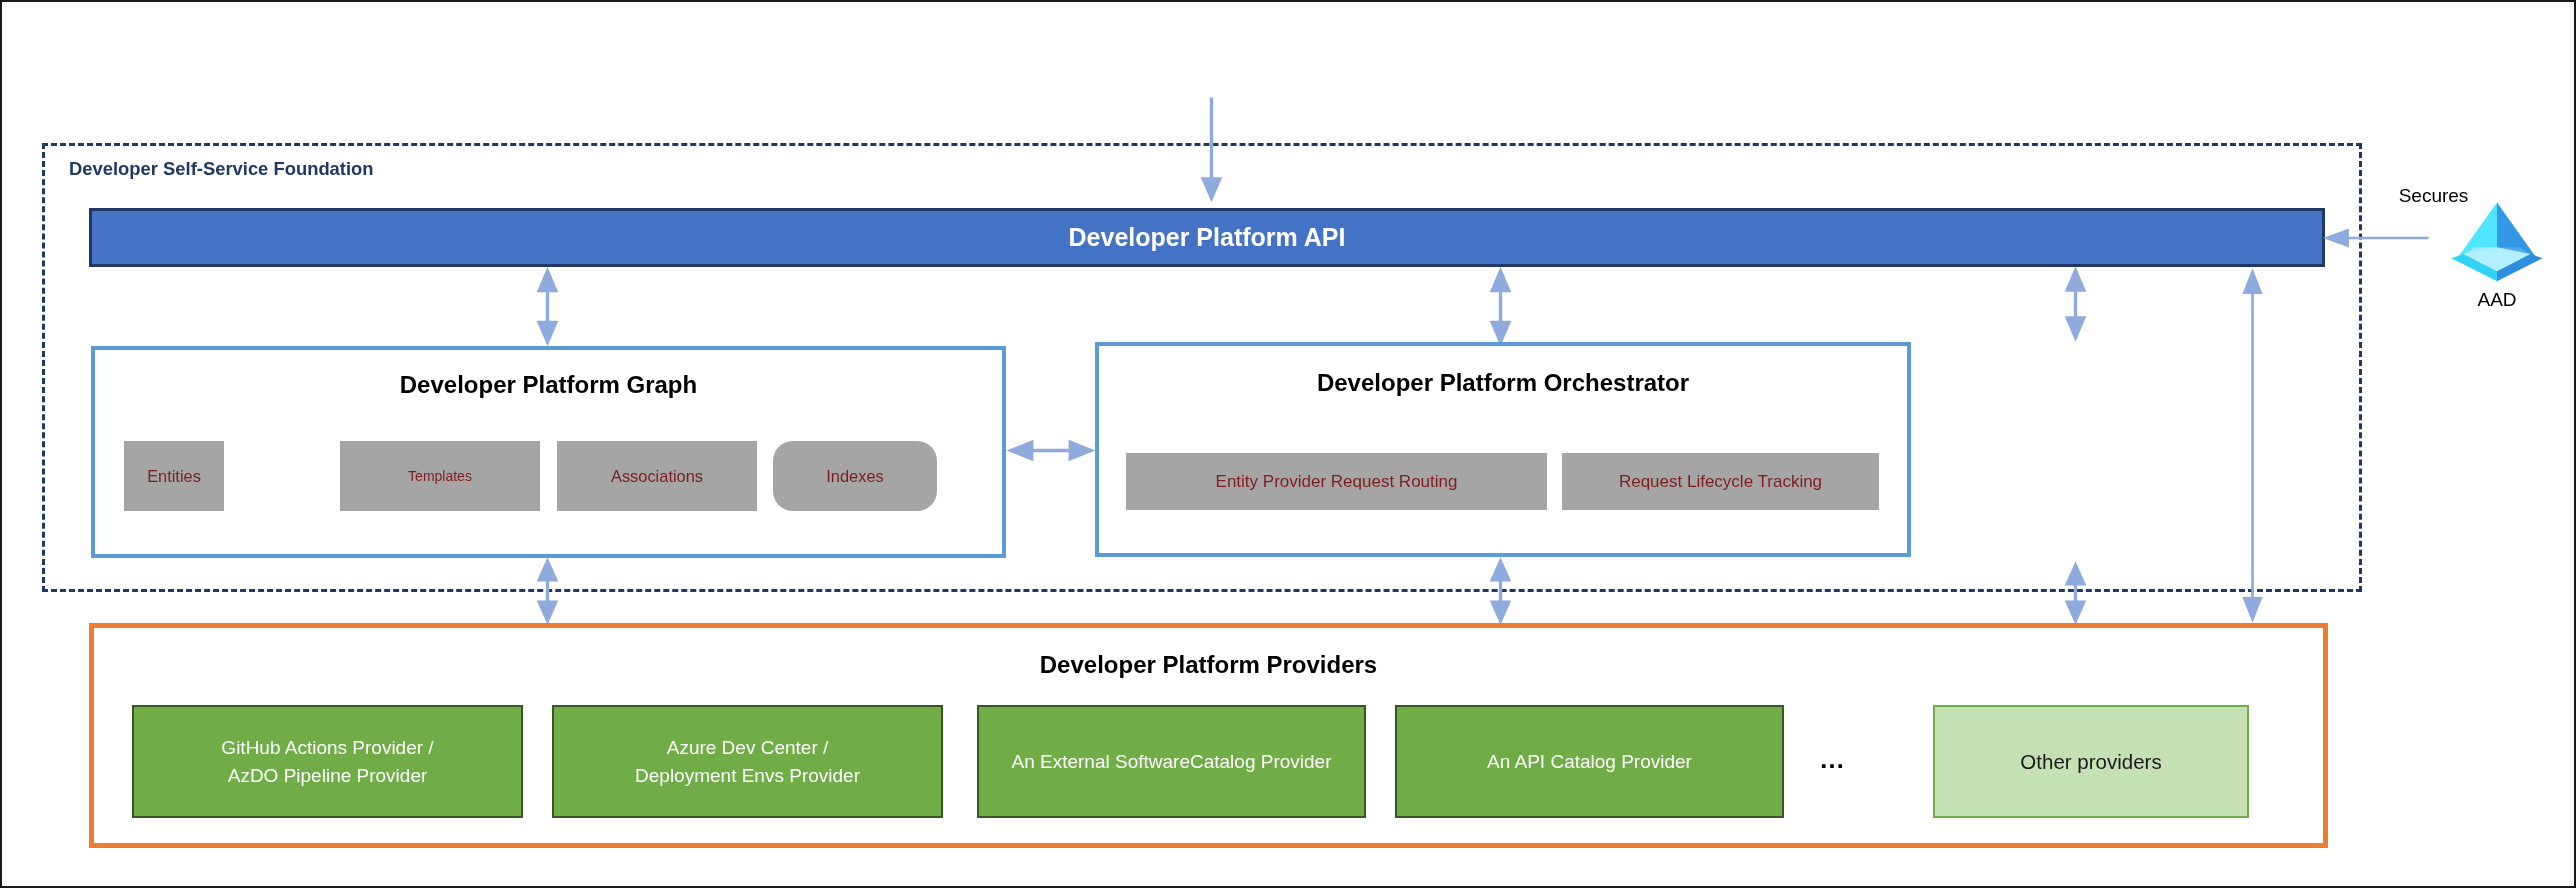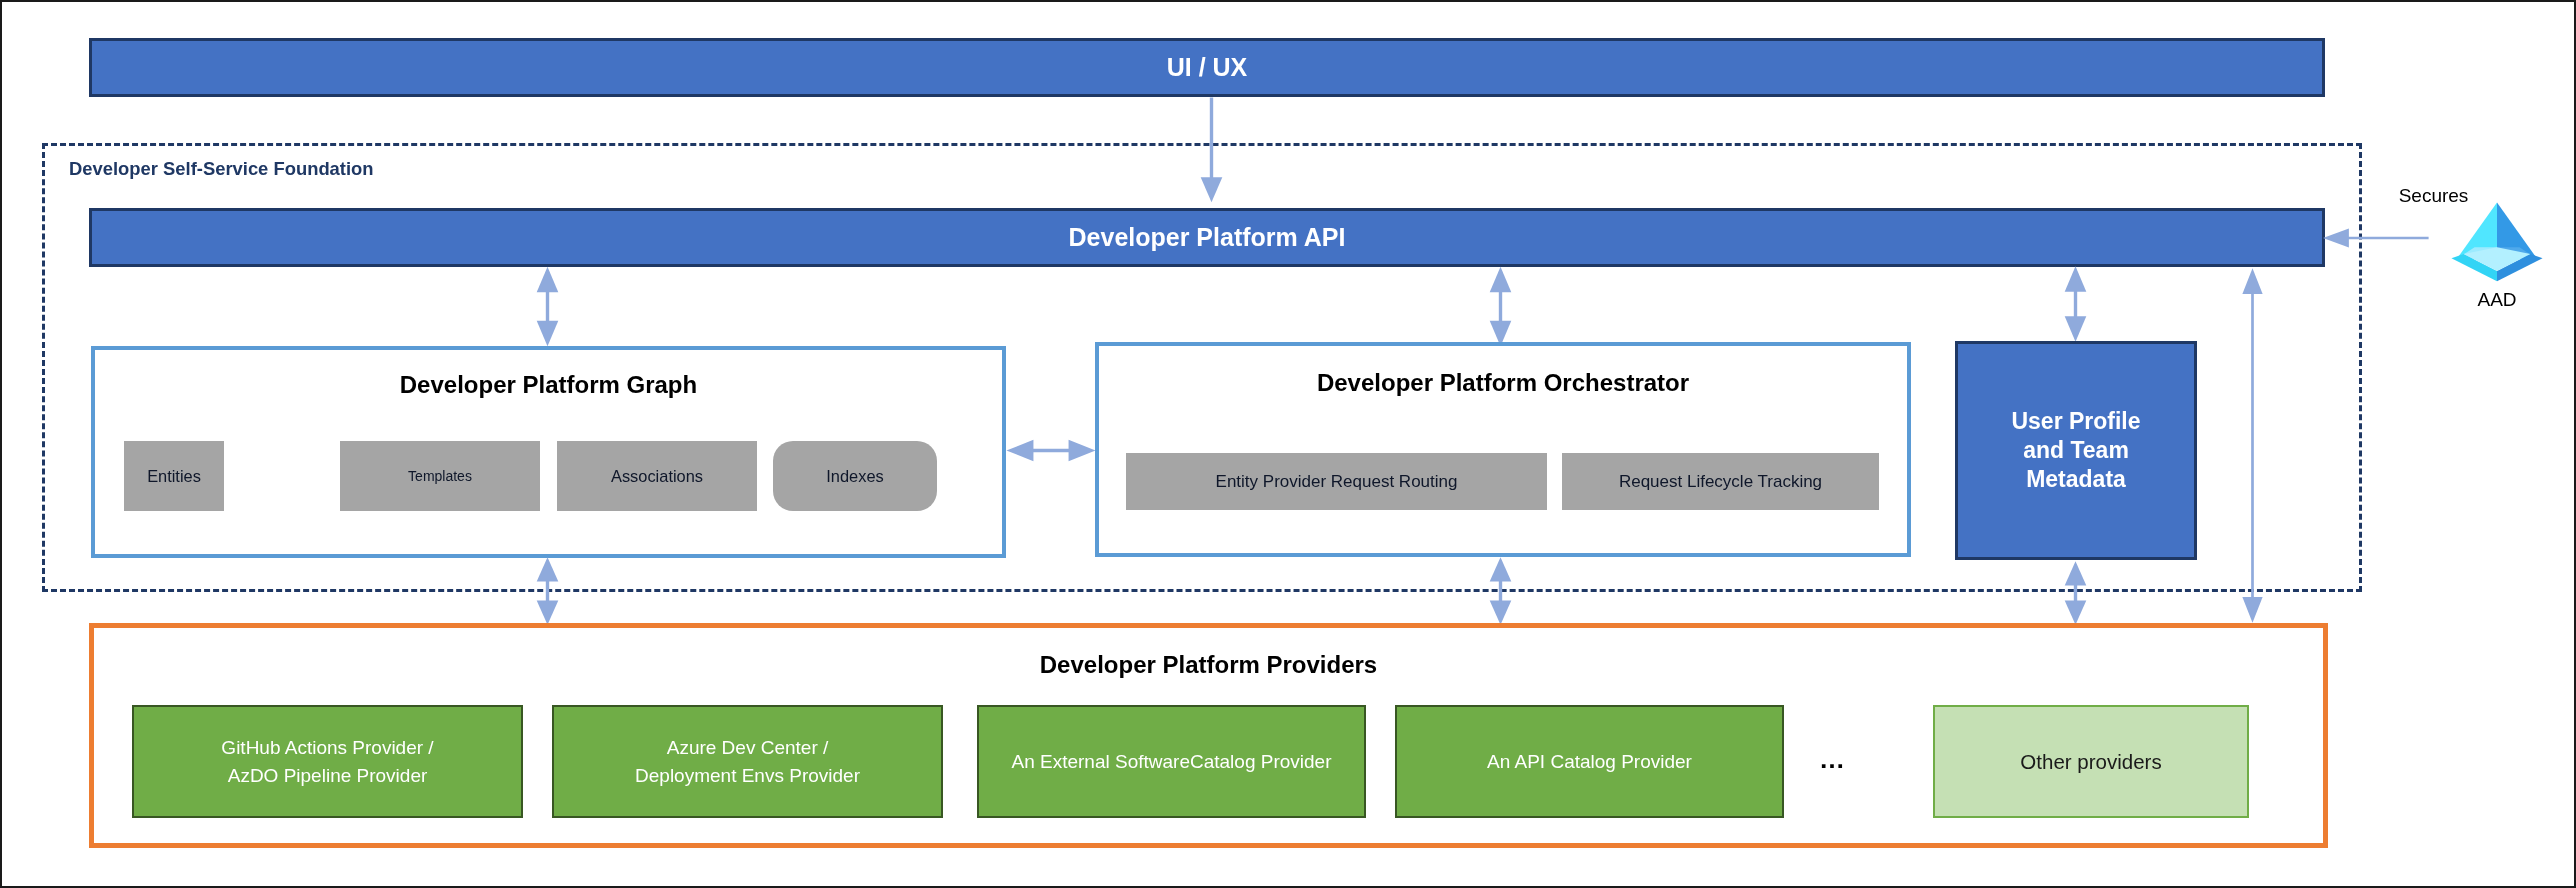--- a/index.html
+++ b/index.html
@@ -34,21 +34,21 @@
   
   .dashed-box{
     position:absolute;
     border:3.4px dashed #1F3864;
     background:transparent;
     box-sizing:border-box;
   }
   
   .grey-box{
     background:#A5A5A5;
-    color:#0f172a;
+    color:#7f1d1d;
     font-weight:normal;
   }
   
   .green-box{
     background:#70AD47;
     border:2.7px solid #385723;
     color:#ffffff;
     line-height:1.45;
   }
   .green-light{
@@ -81,23 +81,20 @@
     font-weight:bold;
     letter-spacing:2.7px;
   }
   .aad-label{position:absolute;color:#000;text-align:center;}
 </style>
 </head>
 <body>
 
 <div id="canvas">
 
-  <div class="box blue-fill" style="left:87px;top:36px;width:2236px;height:59px;font-size:25px;">
-    <span>UI / UX</span>
-  </div>
 
   <div class="dashed-box" style="left:40px;top:141px;width:2320px;height:449px;"></div>
   <div class="fnd-label" style="left:67px;top:156px;font-size:18.4px;">
     <span>Developer Self-Service Foundation</span>
   </div>
 
   <div class="arrow" style="left:1196px;top:95px;">
     <svg width="27" height="109" viewBox="0 0 40 160">
       <line x1="20" y1="0" x2="20" y2="130" stroke="#8FAADC" stroke-width="5"></line>
       <polygon points="20,155 4,118 36,118" fill="#8FAADC"></polygon>
@@ -196,25 +193,20 @@
     <span>Developer Platform Orchestrator</span>
   </div>
 
   <div class="box grey-box" style="left:1124px;top:451px;width:421px;height:57px;font-size:17px;">
     <span>Entity Provider Request Routing</span>
   </div>
   <div class="box grey-box" style="left:1560px;top:451px;width:317px;height:57px;font-size:17px;">
     <span>Request Lifecycle Tracking</span>
   </div>
 
-  <div class="box blue-fill" style="left:1953px;top:339px;width:242px;height:219px;font-size:23px;flex-direction:column;line-height:1.25;">
-    <span>User Profile</span>
-    <span>and Team</span>
-    <span>Metadata</span>
-  </div>
 
   <div class="arrow" style="left:2060px;top:559px;">
     <svg width="27" height="64" viewBox="0 0 40 94">
       <line x1="20" y1="8" x2="20" y2="86" stroke="#8FAADC" stroke-width="5"></line>
       <polygon points="20,0 4,36 36,36" fill="#8FAADC"></polygon>
       <polygon points="20,94 4,58 36,58" fill="#8FAADC"></polygon>
     </svg>
   </div>
 
   <div class="arrow" style="left:532px;top:555px;">

